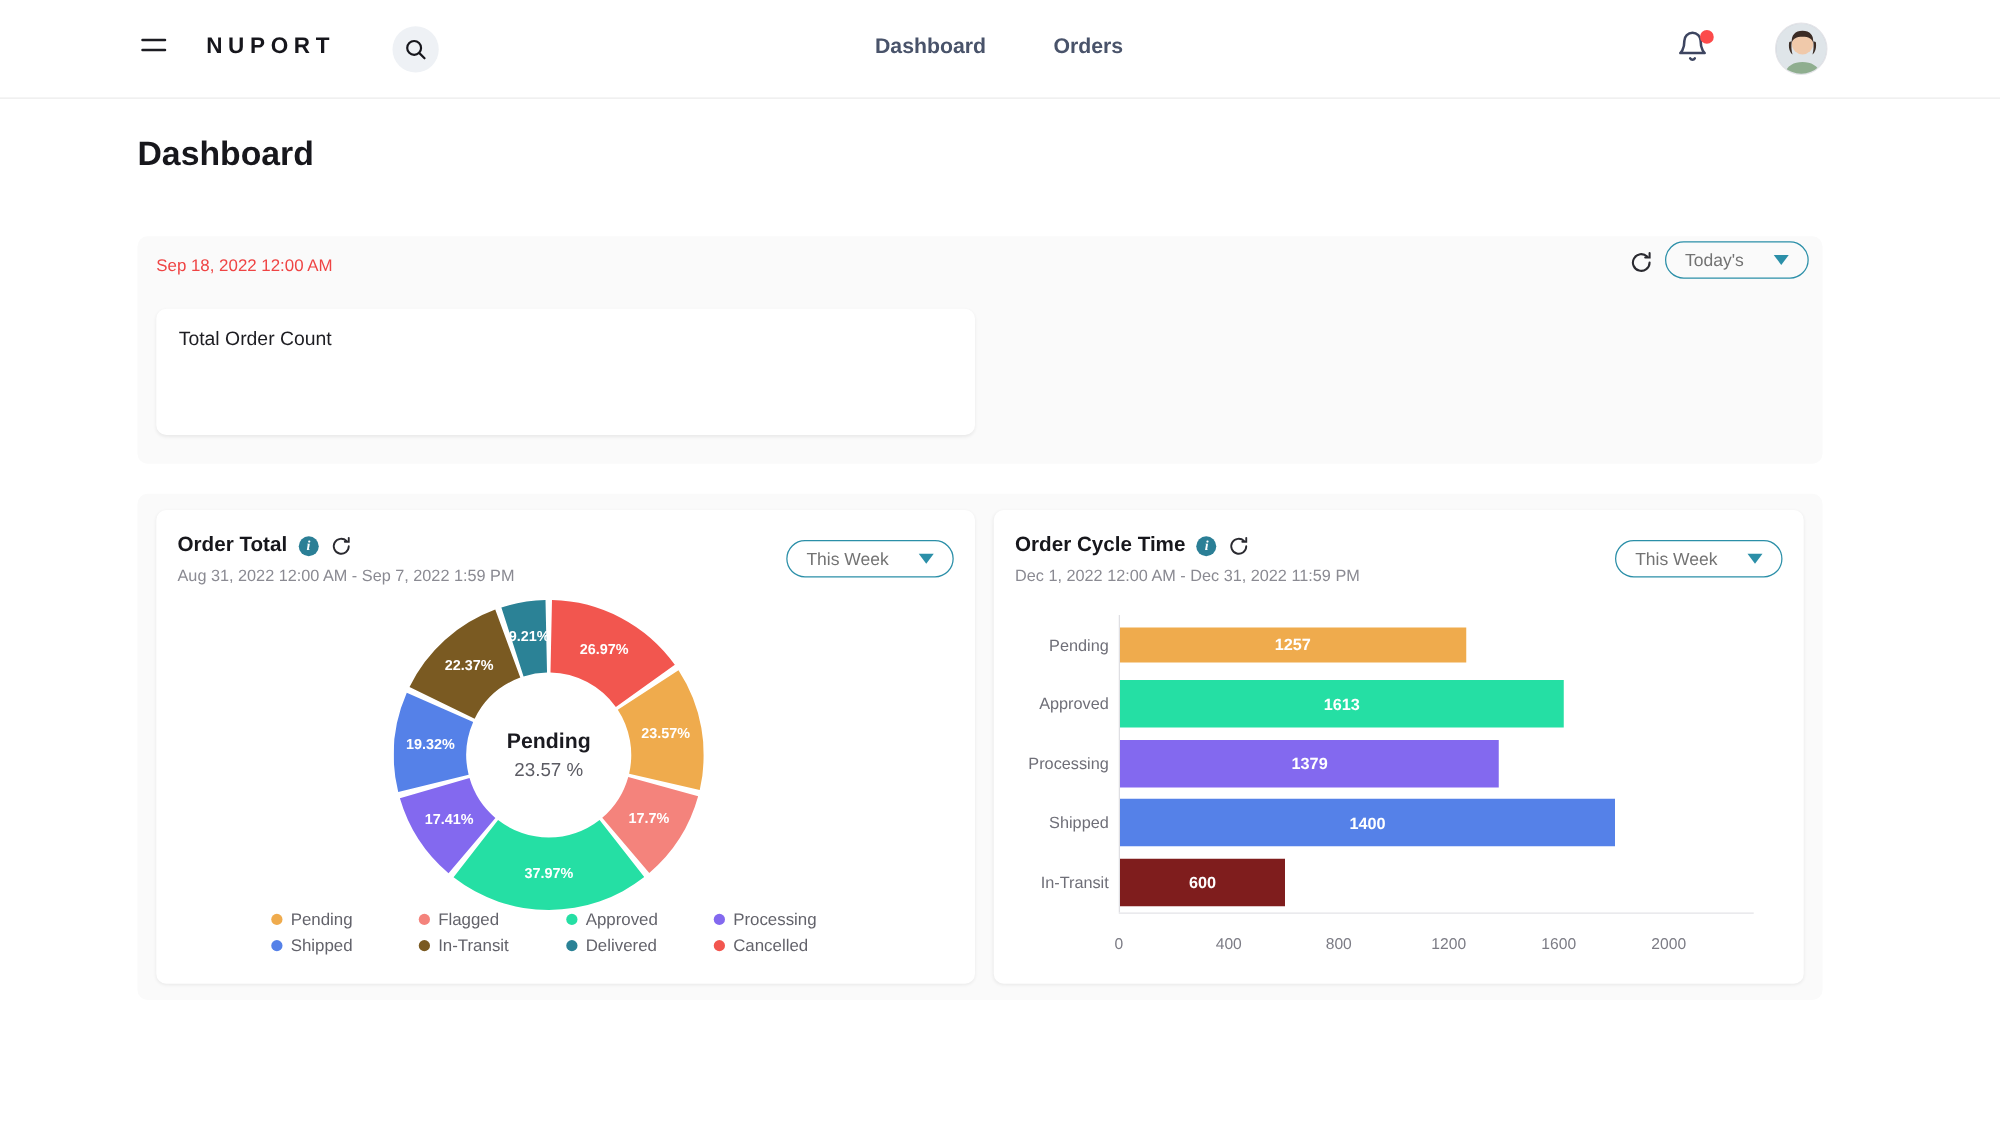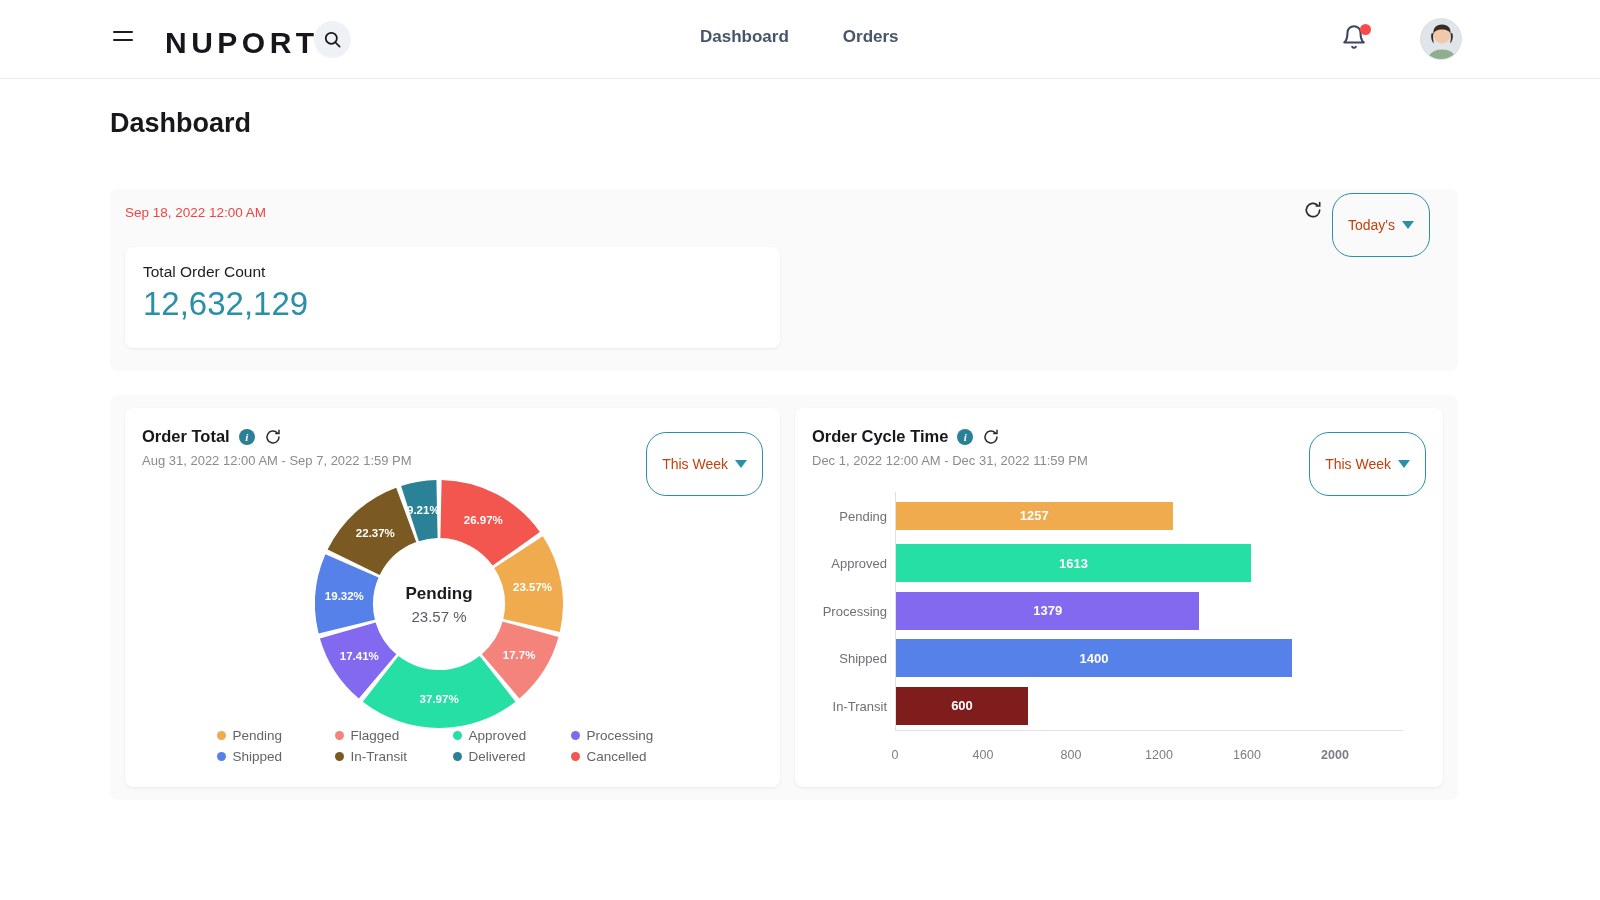--- a/index.html
+++ b/index.html
@@ -22,21 +22,21 @@
     width: 20px; height: 12px;
     cursor: pointer;
   }
   .hamburger i {
     display: block; width: 20px; height: 2px;
     background: #1c1c22; border-radius: 1px;
   }
   .hamburger i:first-child { margin-bottom: 6px; }
   .brand {
     position: absolute; left: 165px; top: 26px;
-    font-size: 30px; font-weight: 700;
+    font-size: 18px; font-weight: 700;
     letter-spacing: 4.5px; color: #16161c;
     white-space: nowrap;
   }
   .search-btn {
     position: absolute; left: 314px; top: 21px;
     width: 37px; height: 37px; border-radius: 50%;
     background: #eef1f5;
     display: flex; align-items: center; justify-content: center;
     cursor: pointer;
   }
@@ -82,24 +82,24 @@
   .panel-toolbar-date {
     position: absolute; left: 15px; top: 16px;
     font-size: 13.5px; color: #ef4444;
   }
   .refresh-icon {
     cursor: pointer;
     display: inline-flex; align-items: center; justify-content: center;
   }
   #summary-refresh { position: absolute; left: 1193px; top: 11px; }
   .pill {
-    display: inline-flex; align-items: center; gap: 7px;
+    display: inline-flex; align-items: center; gap: 24px;
     border: 1.4px solid #2b8fa8; border-radius: 20px;
-    color: #c2410c; font-size: 14px;
-    padding: 23px 15px; cursor: pointer;
+    color: #737373; font-size: 14px;
+    padding: 6px 15px; cursor: pointer;
     background: transparent; white-space: nowrap;
   }
   .caret {
     width: 0; height: 0;
     border-left: 6px solid transparent;
     border-right: 6px solid transparent;
     border-top: 8px solid #2b8fa8;
   }
   #todays-pill { position: absolute; left: 1222px; top: 4px; }
 
@@ -271,21 +271,20 @@
     </svg>
   </div>
 
   <div class="pill" id="todays-pill">
     <span>Today's</span>
     <span class="caret"></span>
   </div>
 
   <div class="stat-card" id="stat-order-count">
     <div class="stat-label">Total Order Count</div>
-    <div class="stat-value teal">12,632,129</div>
   </div>
 
 </div>
 
 <div class="panel" id="charts-panel">
 
   <div class="chart-card" id="order-rate-card">
 
     <div class="card-title">
       <span class="ttl">Order Total</span>
@@ -393,16 +392,16 @@
         <div class="bar-rect" style="left: 101px; top: 130.75px; width: 303.38px; height: 38px; background: rgb(131, 105, 239);">1379</div>
         <div class="bar-cat-label" style="top: 178.25px; left: 2px;">Shipped</div>
         <div class="bar-rect" style="left: 101px; top: 178.25px; width: 396px; height: 38px; background: rgb(85, 129, 232);">1400</div>
         <div class="bar-cat-label" style="top: 225.75px; left: 2px;">In-Transit</div>
         <div class="bar-rect" style="left: 101px; top: 225.75px; width: 132px; height: 38px; background: #7f1d1d;">600</div>
         <div class="bar-tick" style="left: 100px; top: 267.5px;">0</div>
         <div class="bar-tick" style="left: 188px; top: 267.5px;">400</div>
         <div class="bar-tick" style="left: 276px; top: 267.5px;">800</div>
         <div class="bar-tick" style="left: 364px; top: 267.5px;">1200</div>
         <div class="bar-tick" style="left: 452px; top: 267.5px;">1600</div>
-        <div class="bar-tick" style="left: 540px; top: 267.5px; font-weight: bold;">2000</div>
+        <div class="bar-tick" style="left: 540px; top: 267.5px;">2000</div>
       </div>
   </div>
 </div>
 
 </body></html>

